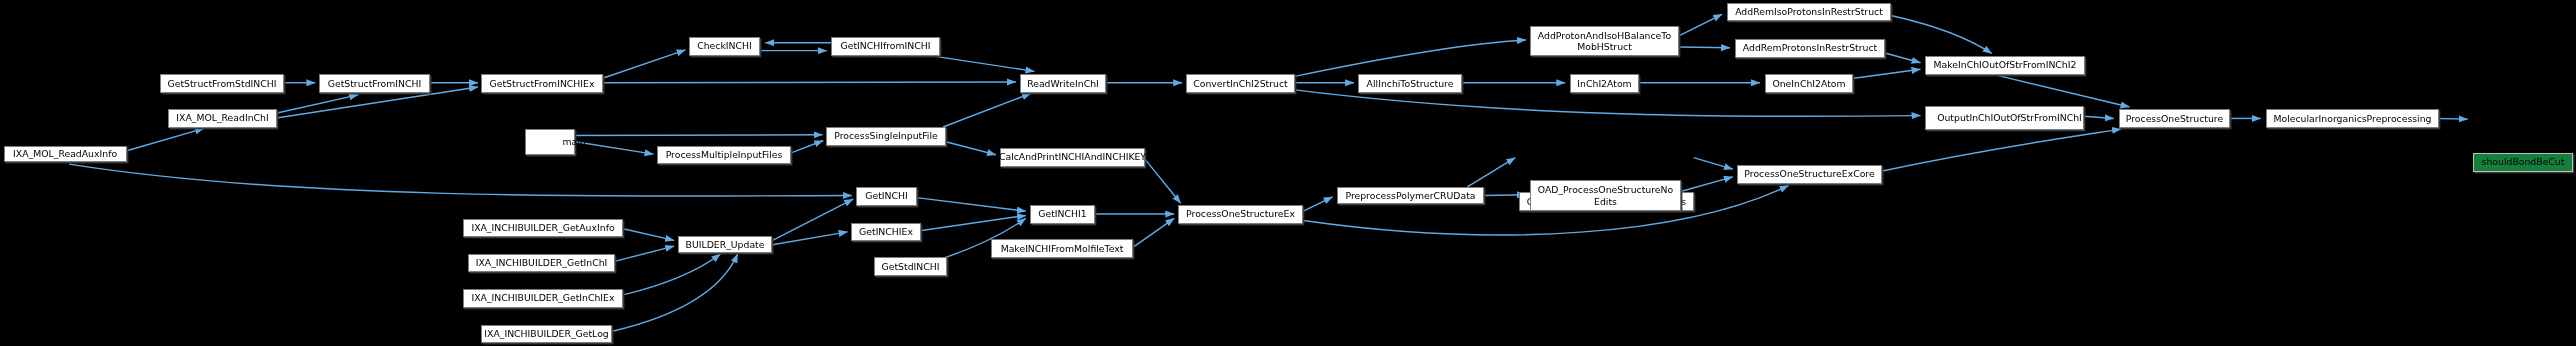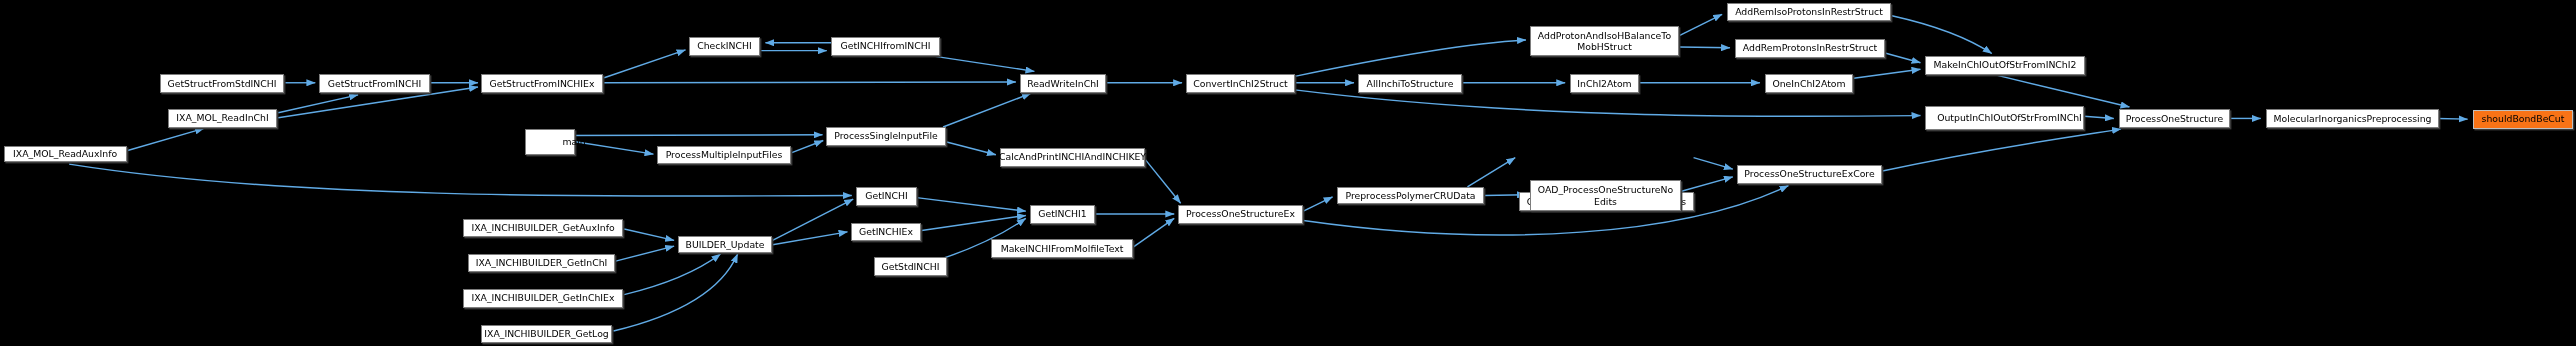--- a/index.html
+++ b/index.html
@@ -27,23 +27,24 @@
     display: flex;
     align-items: center;
     justify-content: center;
     text-align: center;
     font-size: 9.3px;
     line-height: 1.25;
     white-space: pre-line;
     cursor: pointer;
   }
   .node.highlight {
-    background: #f97316;
+    background: #15803d;
     border-color: #bfbfbf;
     cursor: default;
+    margin-top: 43px;
   }
 </style>
 </head>
 <body>
 
 <div class="graph-canvas" style="background: rgb(0, 0, 0);">
   <svg class="edges-layer" width="2576" height="346" viewBox="0 0 3607 485" xmlns="http://www.w3.org/2000/svg">
     <defs>
       <marker id="arrowhead" markerUnits="userSpaceOnUse" markerWidth="14" markerHeight="10" refX="12.5" refY="5" orient="auto">
         <path d="M0,0 L13,5 L0,10 z" fill="#60aae5"></path>

